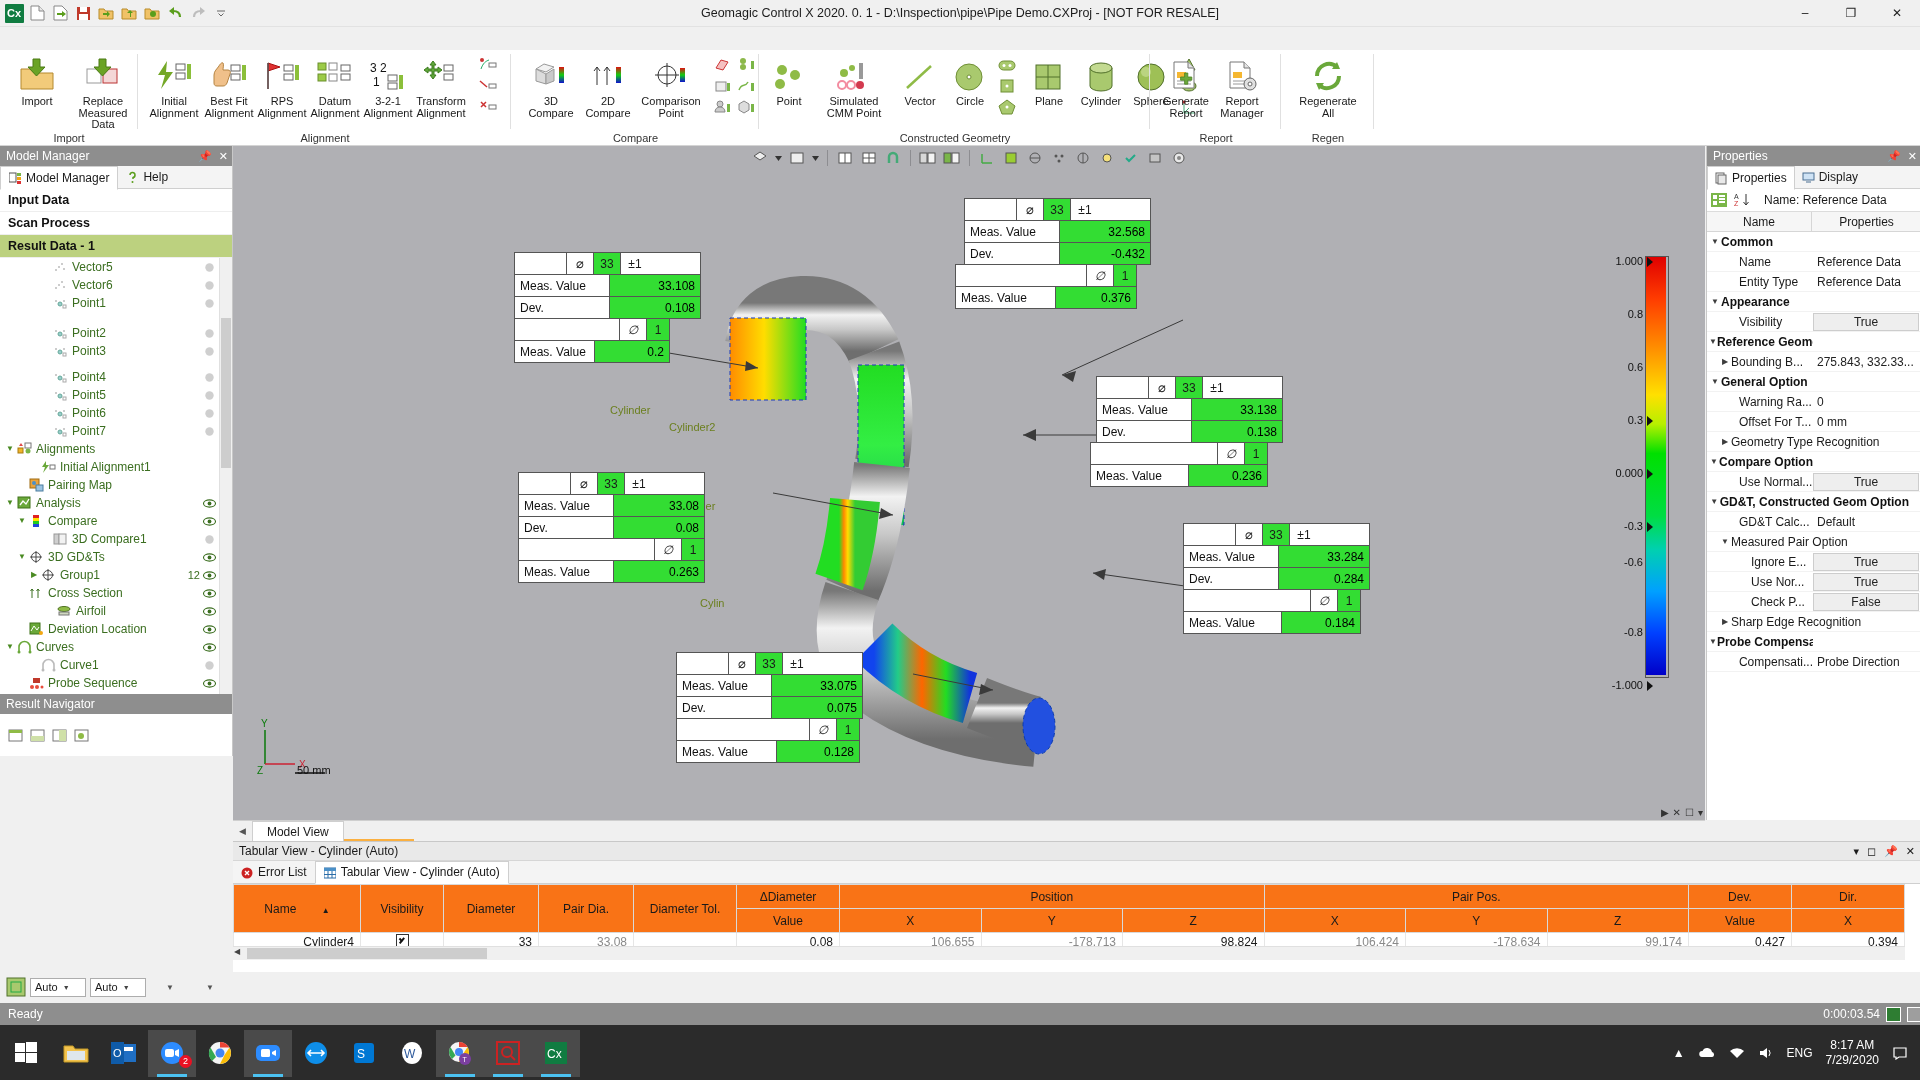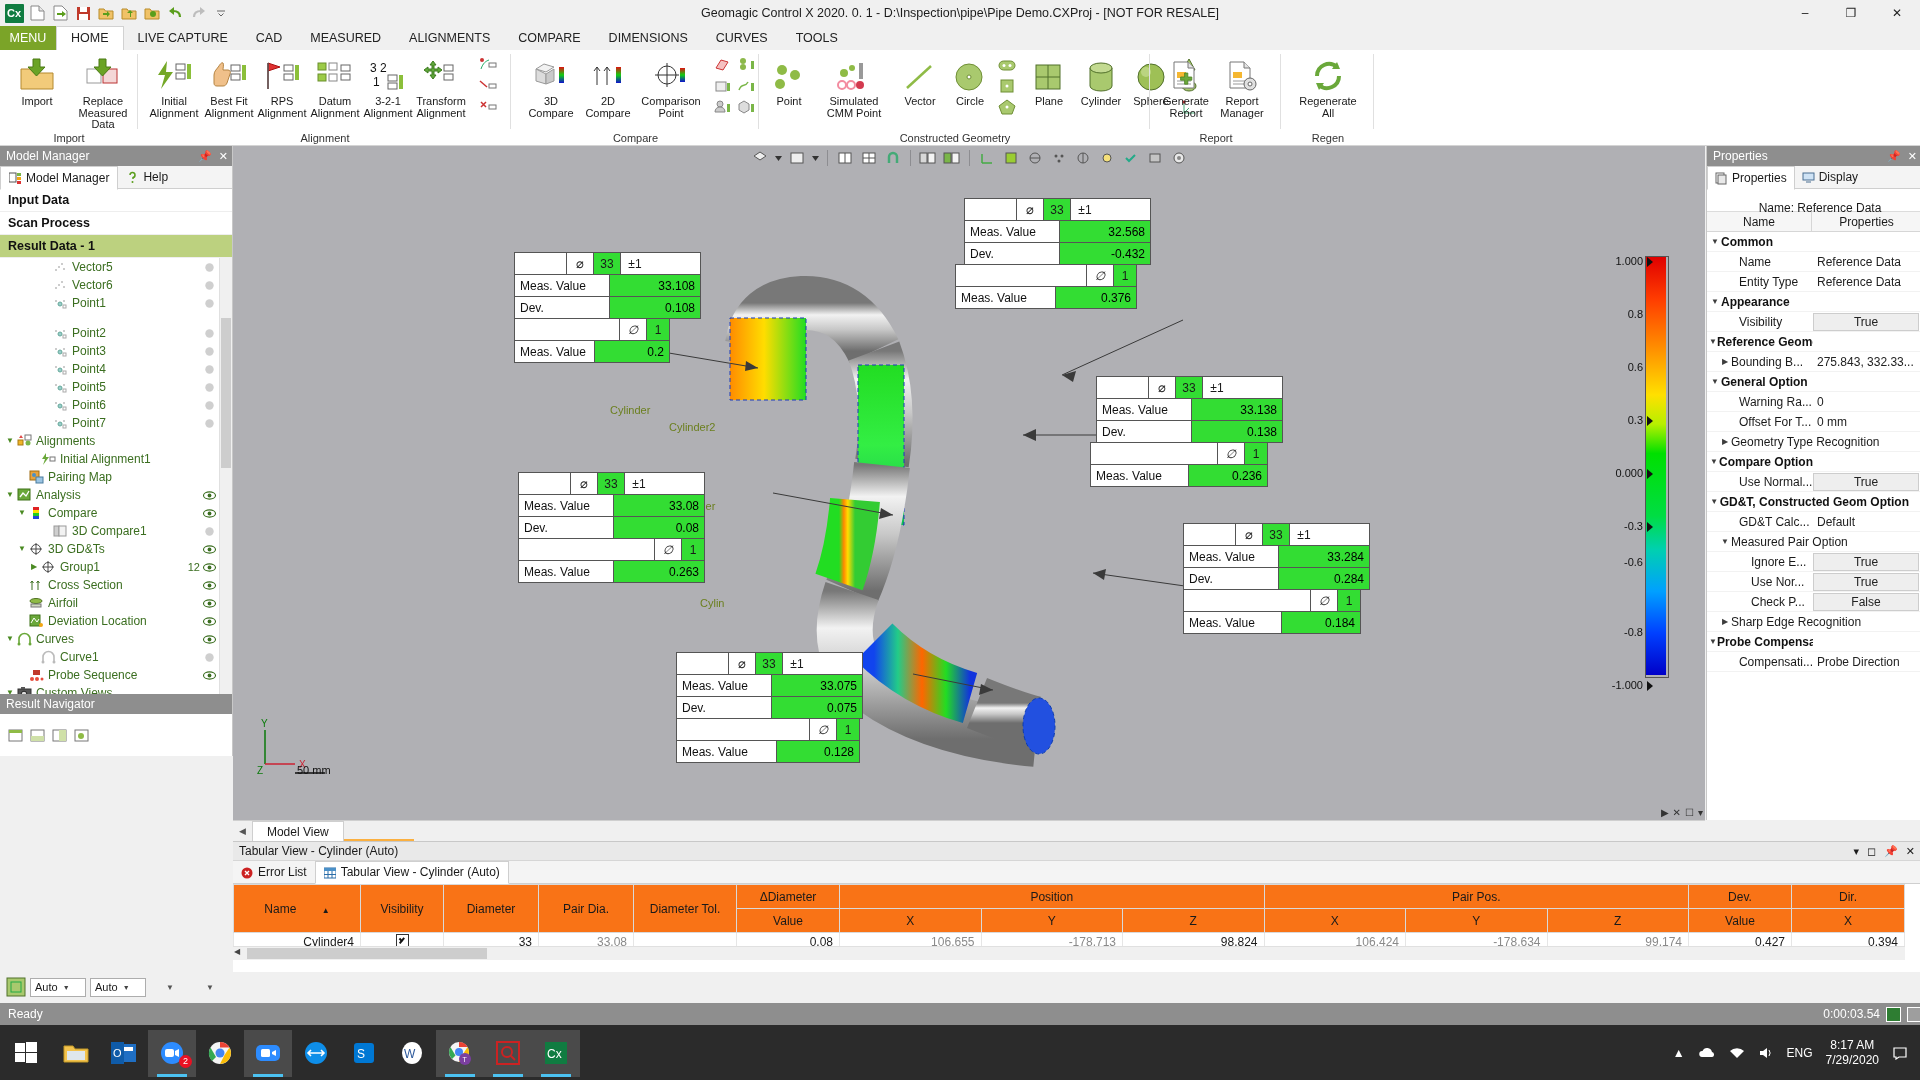--- a/index.html
+++ b/index.html
@@ -126,21 +126,21 @@
 
   
   .props{position:absolute;left:1706px;top:146px;width:214px;height:674px;background:#fff;
          border-left:1px solid #c8c8c8;}
   .pp-tabs{height:22px;background:#f4f4f4;border-bottom:1px solid #cfcfcf;display:flex;}
   .pp-tab{height:22px;line-height:22px;padding:0 7px;font-size:12px;display:flex;
           align-items:center;gap:4px;}
   .pp-tab.active{background:#fff;border:1px solid #cfcfcf;border-bottom:1px solid #fff;
                  margin-bottom:-1px;}
   .pp-sub{height:22px;display:flex;align-items:center;gap:6px;padding-left:4px;
-          border-bottom:1px solid #dcdcdc;font-size:12px;flex-direction:column;}
+          border-bottom:1px solid #dcdcdc;font-size:12px;}
   .pp-hdr{height:19px;display:flex;border-bottom:1px solid #d6d6d6;background:#f6f6f6;
           font-size:12px;}
   .pp-hdr div{display:flex;align-items:center;justify-content:center;}
   .pr{height:19px;display:flex;font-size:12px;border-bottom:1px solid #f2f2f2;align-items:center;}
   .pr.group{font-weight:bold;color:#111;}
   .pr .pn{width:104px;padding-left:2px;display:flex;align-items:center;overflow:hidden;
           white-space:nowrap;}
   .pr .pv{flex:1;padding-left:4px;overflow:hidden;white-space:nowrap;color:#222;}
   .pr .pv.boxed{background:#eeeeee;border:1px solid #cdcdcd;height:16px;line-height:16px;
                 text-align:center;padding:0;margin-right:2px;}
@@ -263,32 +263,20 @@
       </div>
     </div>
     <div class="title-text">Geomagic Control X 2020. 0. 1 - D:\Inspection\pipe\Pipe Demo.CXProj - [NOT FOR RESALE]</div>
     <div class="wbtns">
       <div class="wbtn">–</div>
       <div class="wbtn">❐</div>
       <div class="wbtn close">✕</div>
     </div>
   </div>
 
-  <div class="tabbar">
-    <div class="tab menu">MENU</div>
-    <div class="tab active">HOME</div>
-    <div class="tab">LIVE CAPTURE</div>
-    <div class="tab">CAD</div>
-    <div class="tab">MEASURED</div>
-    <div class="tab">ALIGNMENTS</div>
-    <div class="tab">COMPARE</div>
-    <div class="tab">DIMENSIONS</div>
-    <div class="tab">CURVES</div>
-    <div class="tab">TOOLS</div>
-  </div>
 
   <div class="ribbon">
 
     <div class="rgroup" style="left:0;width:138px;">
       <div class="bigbtn" style="left:4px;">
         <div class="bi">
           <svg width="36" height="36" viewBox="0 0 36 36">
               <path d="M2 12h10l3 4h19v16H2z" fill="#f2cb7a" stroke="#b4892e"></path>
               <path d="M14 2h7v8h5l-8.5 9L9 10h5z" fill="#6aa325" stroke="#4a7a15"></path>
             </svg>
@@ -786,21 +774,21 @@
               <rect x="10" y="8" width="3" height="3" fill="none" stroke="#aaa"></rect>
             </svg>
           </span>
           <span>Point3</span>
           <span class="tw">
             <svg width="13" height="13" viewBox="0 0 13 13">
               <circle cx="6.5" cy="6.5" r="4.2" fill="#cfcfcf"></circle>
             </svg>
           </span>
         </div>
-        <div class="trow" style="padding-left: 40px;">
+        <div class="trow" style="padding-left: 40px; margin-top: 8px;">
           <span class="arrow"></span>
           <span class="ticon">
             <svg width="14" height="13" viewBox="0 0 14 13">
               <circle cx="3" cy="4" r="1" fill="#bbb"></circle>
               <circle cx="7" cy="7" r="2" fill="#9cc" stroke="#6a9"></circle>
               <circle cx="11" cy="4" r="1" fill="#bbb"></circle>
               <rect x="10" y="8" width="3" height="3" fill="none" stroke="#aaa"></rect>
             </svg>
           </span>
           <span>Point4</span>
@@ -985,21 +973,21 @@
             </svg>
           </span>
           <span>Cross Section</span>
           <span class="tw">
             <svg width="13" height="13" viewBox="0 0 13 13">
               <ellipse cx="6.5" cy="6.5" rx="6" ry="3.6" fill="none" stroke="#3b6e20" stroke-width="1.1"></ellipse>
               <circle cx="6.5" cy="6.5" r="1.9" fill="#3b6e20"></circle>
             </svg>
           </span>
         </div>
-        <div class="trow" style="padding-left: 16px;">
+        <div class="trow" style="padding-left: 16px; margin-left: 28px;">
           <span class="arrow"></span>
           <span class="ticon">
             <svg width="15" height="14" viewBox="0 0 15 14">
               <ellipse cx="7" cy="5" rx="6" ry="2.5" fill="#8fbb46" stroke="#4f7222"></ellipse>
               <rect x="2" y="8" width="10" height="3" fill="#cfd8c0" stroke="#777"></rect>
             </svg>
           </span>
           <span>Airfoil</span>
           <span class="tw">
             <svg width="13" height="13" viewBox="0 0 13 13">

